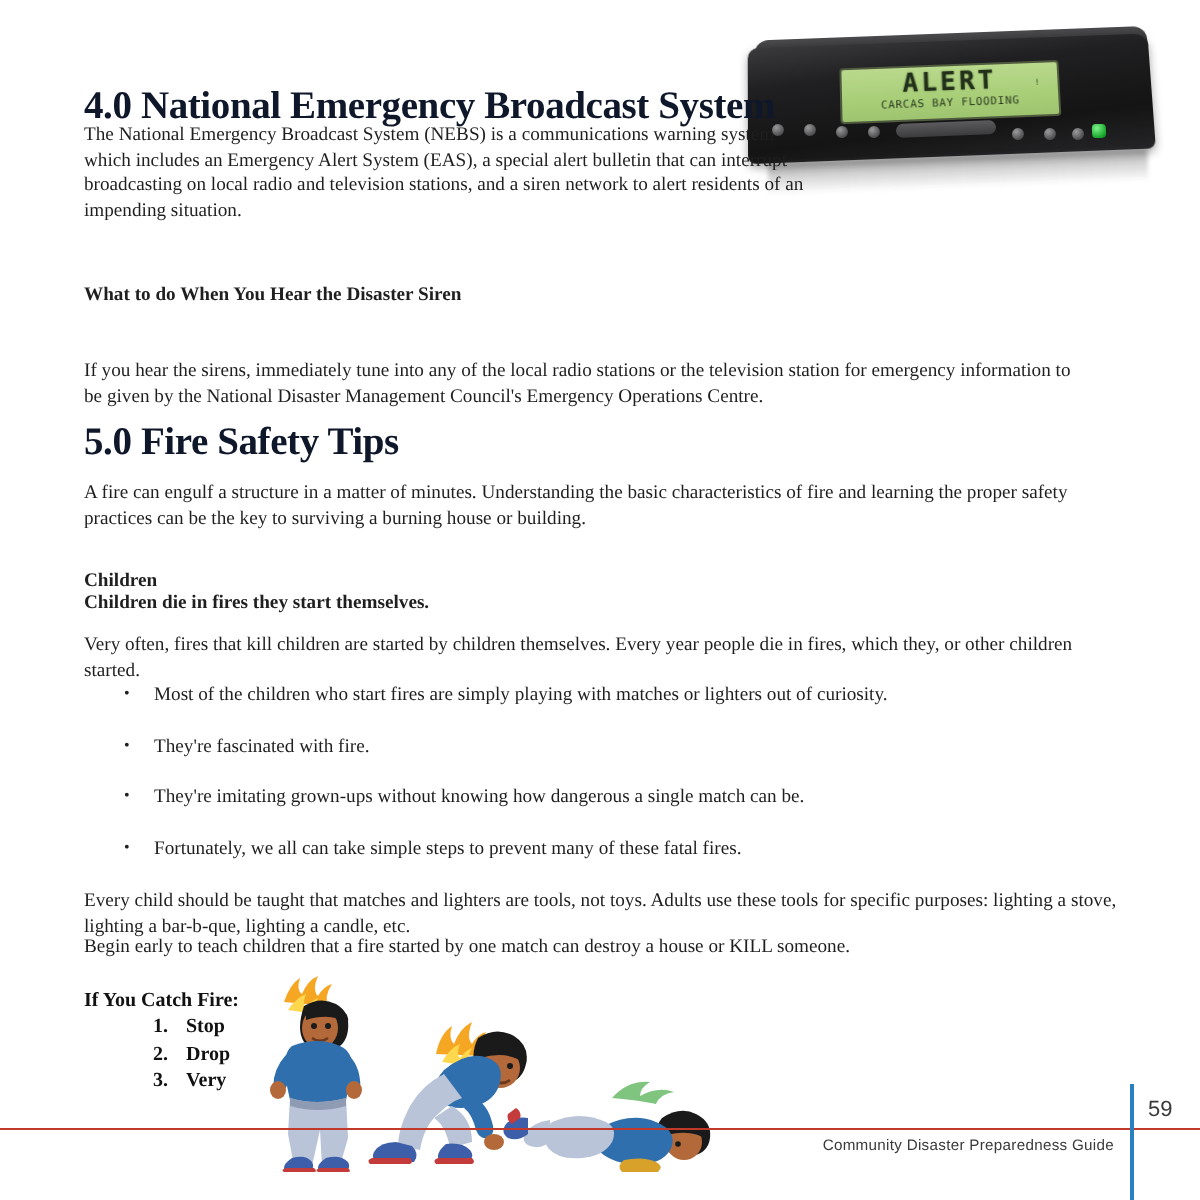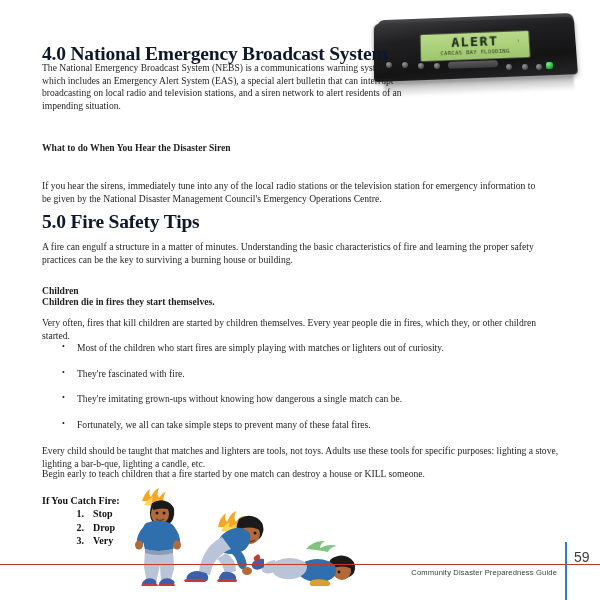--- a/index.html
+++ b/index.html
@@ -143,21 +143,21 @@
     font-family: "Liberation Sans", sans-serif;
     font-size: 7.6px;
     color: #3a3a3a;
     letter-spacing: 0.15px;
   }
   #page-number {
     position: absolute;
     left: 574px;
     top: 549px;
     font-family: "Liberation Sans", sans-serif;
-    font-size: 14px;
+    font-size: 11px;
     color: #3a3a3a;
   }
 
   
   .device {
     position: absolute;
     left: 362px;
     top: 12px;
     width: 232px;
     height: 82px;

